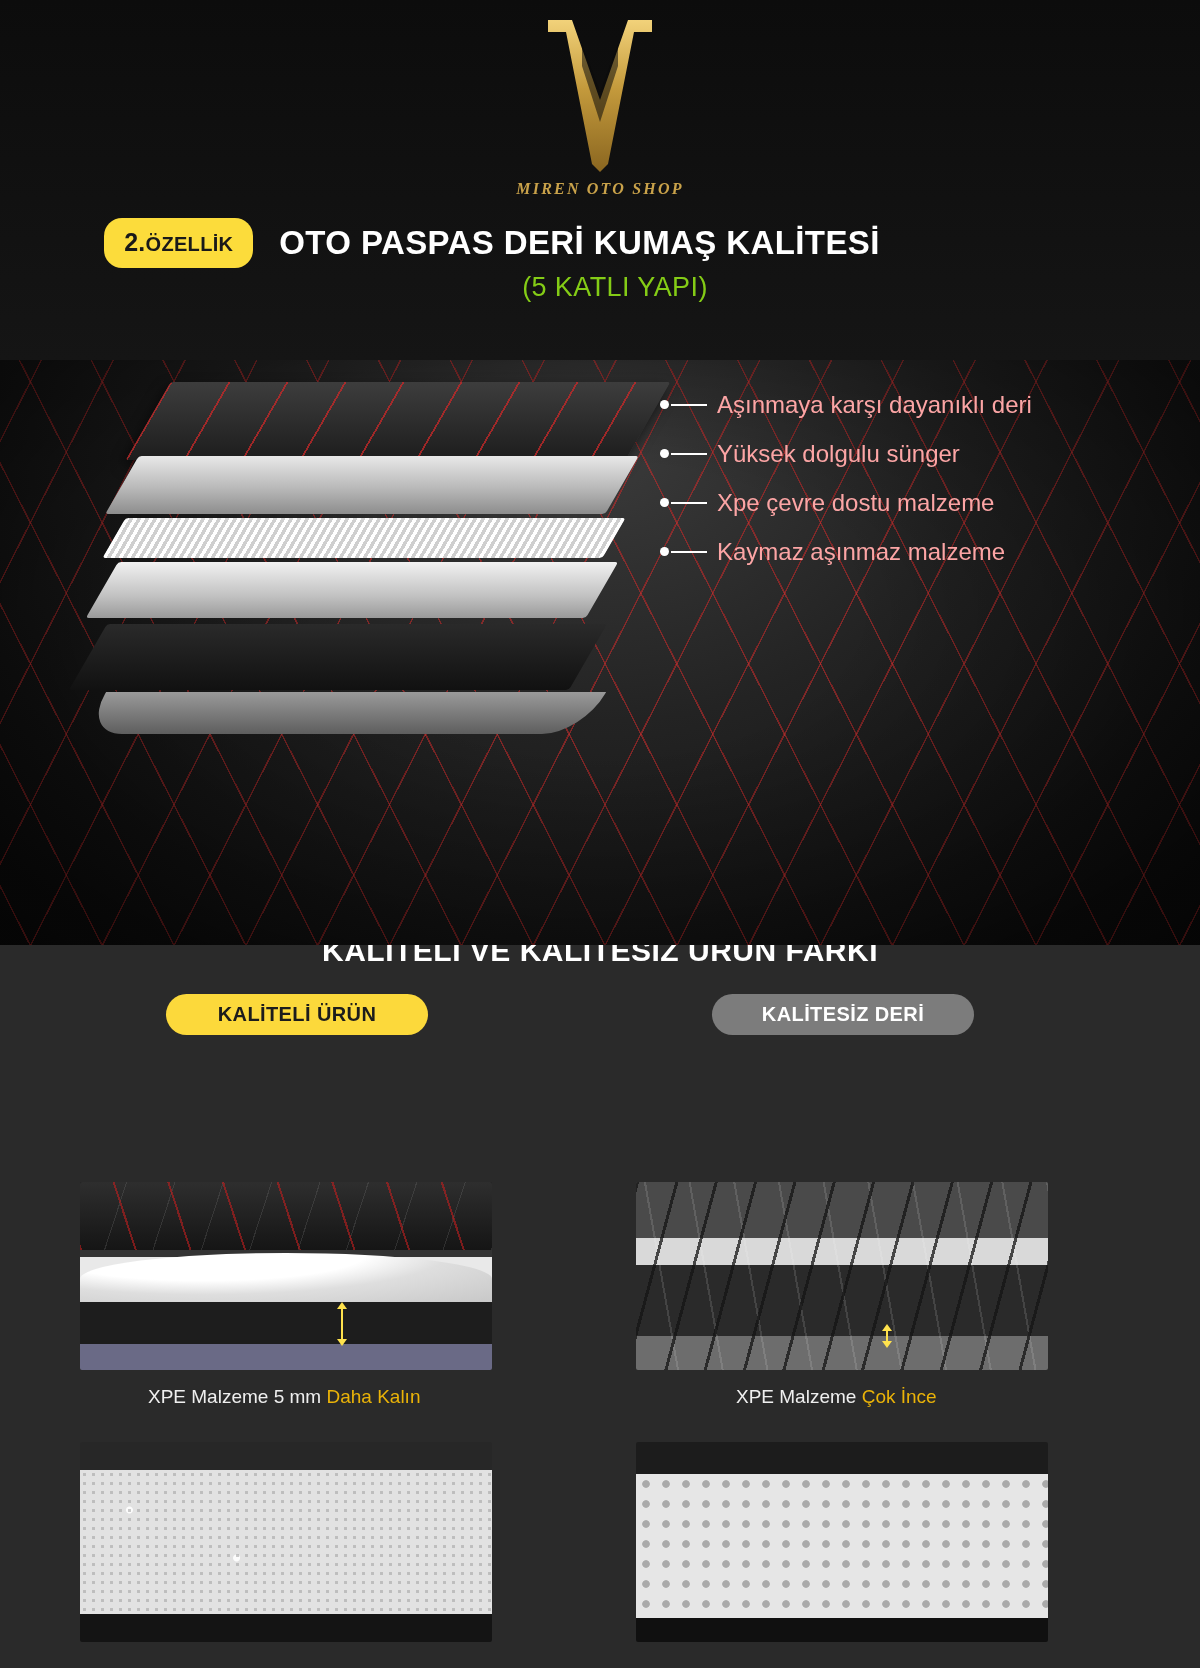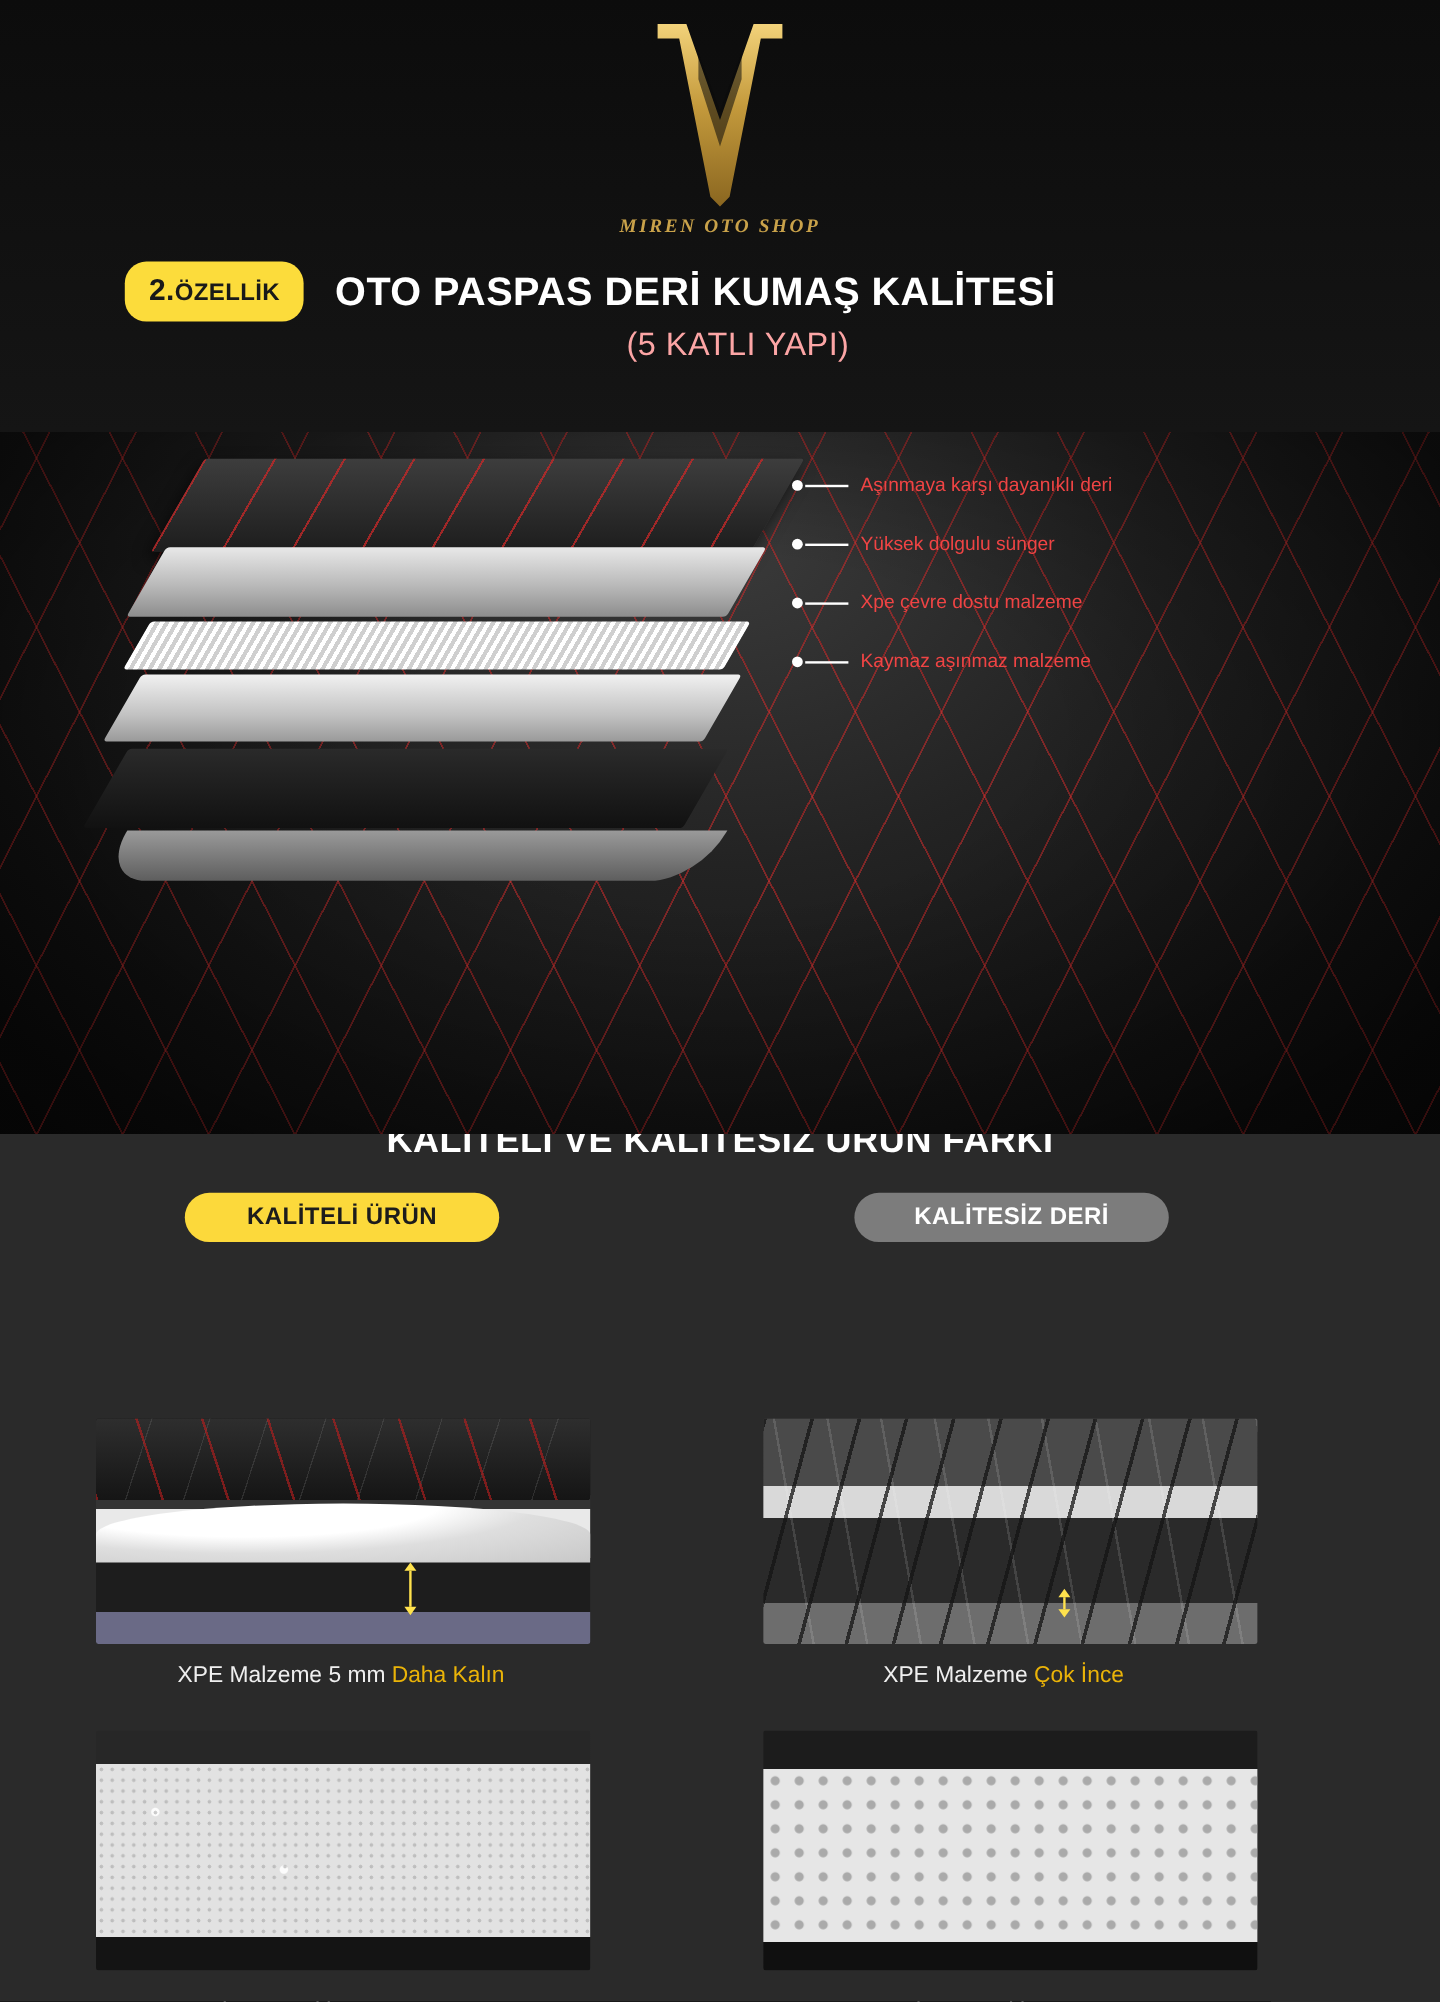--- a/index.html
+++ b/index.html
@@ -87,21 +87,21 @@
   .head-title {
     color: #ffffff;
     font-size: 33px;
     font-weight: bold;
     letter-spacing: .4px;
     white-space: nowrap;
   }
   .head-sub {
     position: absolute; top: 272px; left: 0; width: 1200px;
     text-align: center; z-index: 6;
-    color: #fca5a5; font-size: 27px; letter-spacing: .4px;
+    color: #84cc16; font-size: 27px; letter-spacing: .4px;
   }
   .head-sub-inner{ margin-left: 30px; }
 
   
   .stack { position: absolute; left: 88px; top: 372px; width: 620px; height: 420px; z-index: 5; }
   .layer {
     position: absolute;
     width: 500px; height: 64px;
     transform: skewX(-30deg);
     border-radius: 3px;
@@ -142,21 +142,21 @@
   }
 
   
   .callouts { position: absolute; left: 660px; top: 380px; width: 520px; z-index: 7; }
   .callout { position: relative; height: 49px; display: flex; align-items: center; }
   .callout .dot {
     width: 9px; height: 9px; border-radius: 50%;
     background: #ffffff; flex: 0 0 auto;
   }
   .callout .line { width: 36px; height: 2px; background: #ffffff; margin: 0 10px 0 2px; }
-  .callout .txt { color: #ef4444; font-size: 16px; white-space: nowrap; text-align: right; }
+  .callout .txt { color: #fca5a5; font-size: 24px; white-space: nowrap; text-align: right; }
 
   
   .compare {
     position: absolute; top: 900px; left: 0; width: 1200px; height: 768px;
     background: #2a2a2a;
   }
   .compare-title {
     text-align: center; color: #ffffff;
     font-size: 30px; font-weight: bold; letter-spacing: .5px;
     padding-top: 34px;
@@ -165,21 +165,21 @@
     position: relative; width: 1200px; height: 40px; margin-top: 26px;
   }
   .pill {
     position: absolute; top: 0;
     height: 41px; line-height: 41px;
     border-radius: 21px;
     font-size: 20px; font-weight: bold; letter-spacing: .4px;
     text-align: center;
     padding: 0 34px;
   }
-  .pill-good { left: 154px; background: #fcd93b; color: #1c1c1c; width: 262px; padding: 0; }
+  .pill-good { left: 166px; background: #fcd93b; color: #1c1c1c; width: 262px; padding: 0; }
   .pill-bad { left: 712px; background: #7c7c7c; color: #ffffff; width: 262px; padding: 0; }
 
   .img-grid { position: relative; width: 1200px; }
   .photo {
     position: absolute;
     border-radius: 2px;
     overflow: hidden;
   }
   .ph-a { left: 80px; top: 148px; width: 412px; height: 188px; }
   .ph-b { left: 636px; top: 148px; width: 412px; height: 188px; }

